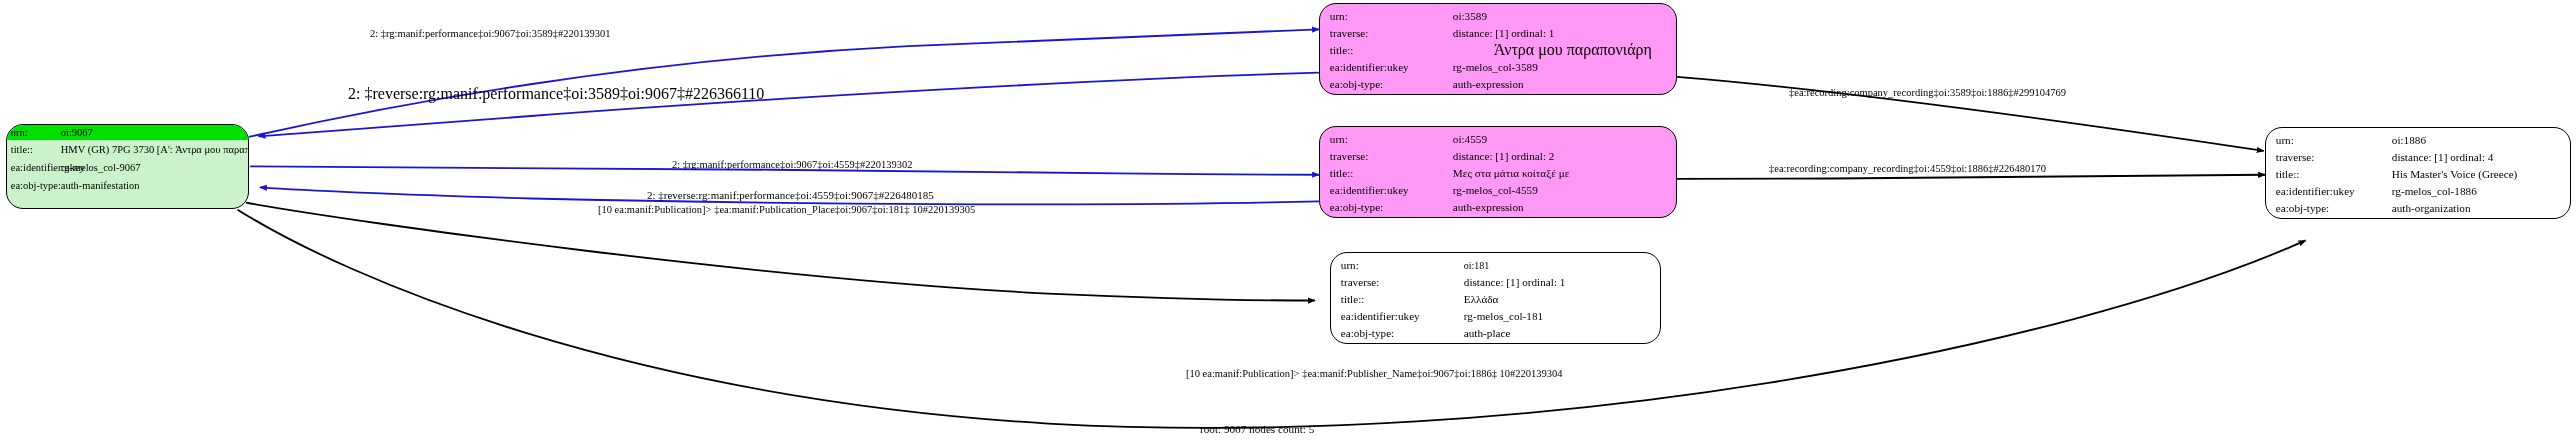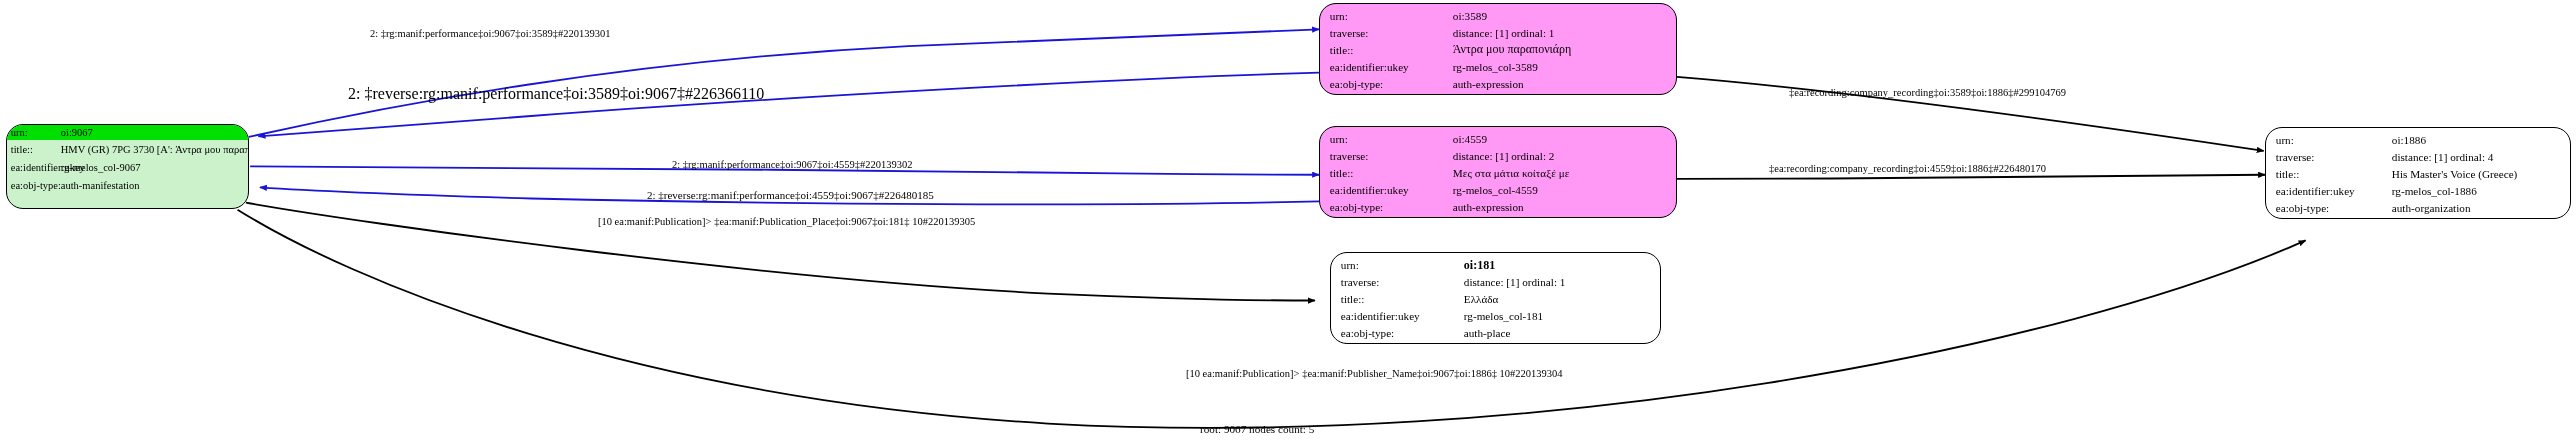--- a/index.html
+++ b/index.html
@@ -79,21 +79,21 @@
       <div class="row" style="height:17px; padding:0 9.8px;">
         <span class="k" style="width:123px; font-size:11.2px;">urn:</span>
         <span class="v" style="font-size:11.2px;">oi:3589</span>
       </div>
       <div class="row" style="height:17px; padding:0 9.8px;">
         <span class="k" style="width:123px; font-size:11.2px;">traverse:</span>
         <span class="v" style="font-size:11.2px;">distance: [1]     ordinal: 1</span>
       </div>
       <div class="row" style="height:17px; padding:0 9.8px;">
         <span class="k" style="width:123px; font-size:11.2px;">title::</span>
-        <span class="v" style="font-size:12px;">Άντρα μου παραπονιάρη</span>
+        <span class="v" style="font-size:16px;margin-left:41px;">Άντρα μου παραπονιάρη</span>
       </div>
       <div class="row" style="height:17px; padding:0 9.8px;">
         <span class="k" style="width:123px; font-size:11.2px;">ea:identifier:ukey</span>
         <span class="v" style="font-size:11.2px;">rg-melos_col-3589</span>
       </div>
       <div class="row" style="height:17px; padding:0 9.8px;">
         <span class="k" style="width:123px; font-size:11.2px;">ea:obj-type:</span>
         <span class="v" style="font-size:11.2px;">auth-expression</span>
       </div>
     </div>
@@ -121,21 +121,21 @@
         <span class="k" style="width:123px; font-size:11.2px;">ea:obj-type:</span>
         <span class="v" style="font-size:11.2px;">auth-expression</span>
       </div>
     </div>
   </div>
 
   <div class="node node-white" style="left:1330px; top:252px; width:331px; height:92px;">
     <div class="rows" style="padding:3.5px 0 0 0;">
       <div class="row" style="height:17px; padding:0 9.8px;">
         <span class="k" style="width:123px; font-size:11.2px;">urn:</span>
-        <span class="v" style="font-size:12px;font-weight:bold;">oi:181</span>
+        <span class="v" style="font-size:10px;">oi:181</span>
       </div>
       <div class="row" style="height:17px; padding:0 9.8px;">
         <span class="k" style="width:123px; font-size:11.2px;">traverse:</span>
         <span class="v" style="font-size:11.2px;">distance: [1]     ordinal: 1</span>
       </div>
       <div class="row" style="height:17px; padding:0 9.8px;">
         <span class="k" style="width:123px; font-size:11.2px;">title::</span>
         <span class="v" style="font-size:11.2px;">Ελλάδα</span>
       </div>
       <div class="row" style="height:17px; padding:0 9.8px;">
@@ -175,21 +175,21 @@
   </div>
 
   <div class="elabel" style="left:370px; top:28px; font-size:10.5px;">2: ‡rg:manif:performance‡oi:9067‡oi:3589‡#220139301</div>
 
   <div class="elabel" style="left:348px; top:85px; font-size:16px;">2: ‡reverse:rg:manif:performance‡oi:3589‡oi:9067‡#226366110</div>
 
   <div class="elabel" style="left:660px; top:159px; font-size:10.5px;margin-left:12px;">2: ‡rg:manif:performance‡oi:9067‡oi:4559‡#220139302</div>
 
   <div class="elabel" style="left:647px; top:189px; font-size:11px;">2: ‡reverse:rg:manif:performance‡oi:4559‡oi:9067‡#226480185</div>
 
-  <div class="elabel" style="left:598px; top:216px; font-size:10.5px;">[10 ea:manif:Publication]&gt; ‡ea:manif:Publication_Place‡oi:9067‡oi:181‡ 10#220139305</div>
+  <div class="elabel" style="left:598px; top:204px; font-size:10.5px;">[10 ea:manif:Publication]&gt; ‡ea:manif:Publication_Place‡oi:9067‡oi:181‡ 10#220139305</div>
 
   <div class="elabel" style="left:1789px; top:87px; font-size:10.5px;">‡ea:recording:company_recording‡oi:3589‡oi:1886‡#299104769</div>
 
   <div class="elabel" style="left:1769px; top:163px; font-size:10.5px;">‡ea:recording:company_recording‡oi:4559‡oi:1886‡#226480170</div>
 
   <div class="elabel" style="left:1186px; top:368px; font-size:10.5px;">[10 ea:manif:Publication]&gt; ‡ea:manif:Publisher_Name‡oi:9067‡oi:1886‡ 10#220139304</div>
 
   <div class="caption" style="left:1200px; top:423px; font-size:11.2px;">root: 9067 nodes count: 5</div>
 
 </div>

